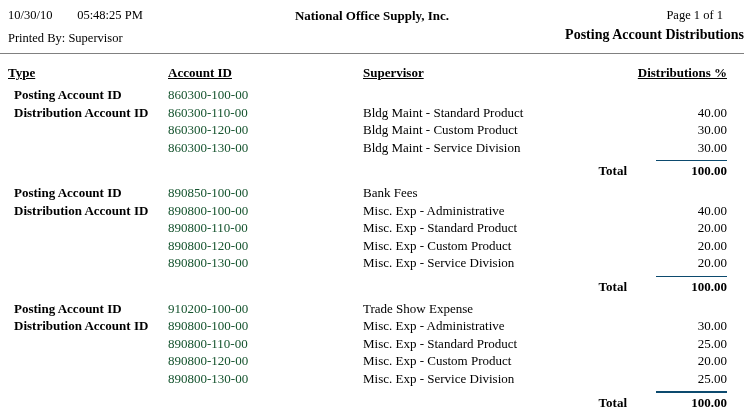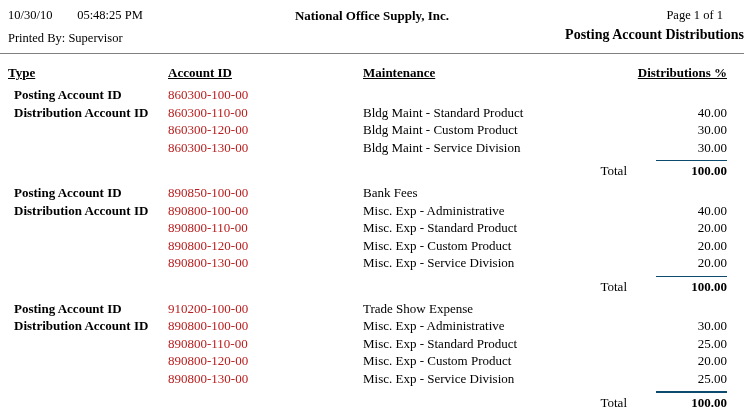--- a/index.html
+++ b/index.html
@@ -17,24 +17,24 @@
   .hdr-title  { position:absolute; left:0; right:0; top:27px; text-align:right; font-weight:bold; font-size:14px; }
   .hdr-page   { position:absolute; right:21px; top:8px; font-size:12.5px; }
 
   .table { margin:10px 17px 0 8px; }
   .grid { display:grid; grid-template-columns:160px 195px 250px 1fr; }
   .row > div { line-height:17.5px; white-space:nowrap; overflow:hidden; }
   .cols { font-weight:bold; margin-bottom:5px; }
   .cols > div { line-height:17px; text-decoration:underline; }
   .c4 { text-align:right; }
   .bold { font-weight:bold;margin-left:6px; }
-  .acct { color:#b91c1c; }
+  .acct { color:#14532d; }
 
   .total-row { display:flex; justify-content:flex-end; align-items:baseline; margin-top:4px; margin-bottom:5px; line-height:16px; }
-  .total-label { font-weight:normal;text-align:center; }
+  .total-label { font-weight:bold;text-align:center; }
   .total-cell { width:100px; text-align:right; }
   .total-value {
     display:inline-block; min-width:71px; text-align:right;
     border-top:1px solid #0c4a6e; padding-top:2px; font-weight:bold;
   }
   .grand .total-value { border-top-width:2px; }
 </style>
 </head>
 <body>
 
@@ -49,21 +49,21 @@
     <div class="hdr-page">Page 1 of 1</div>
     <div class="hdr-left2">Printed By: Supervisor</div>
     <div class="hdr-title">Posting Account Distributions</div>
   </header>
 
   <main class="table">
 
     <div class="grid cols">
       <div class="c1">Type</div>
       <div class="c2">Account ID</div>
-      <div class="c3">Maintenance</div>
+      <div class="c3">Supervisor</div>
       <div class="c4">Distributions %</div>
     </div>
 
     <section>
       <div class="grid row">
         <div class="c1 bold">Posting Account ID</div>
         <div class="c2 acct">860300-100-00</div>
         <div class="c4"></div>
       </div>
       <div class="grid row">

